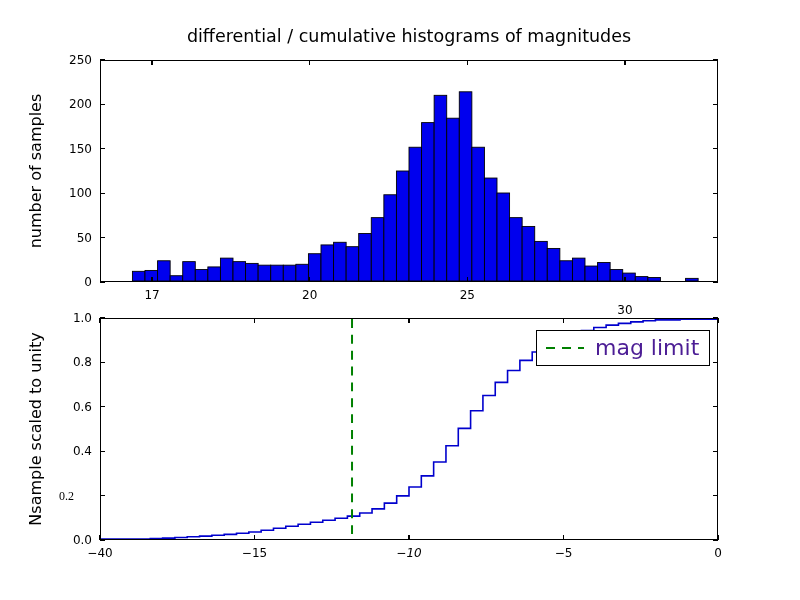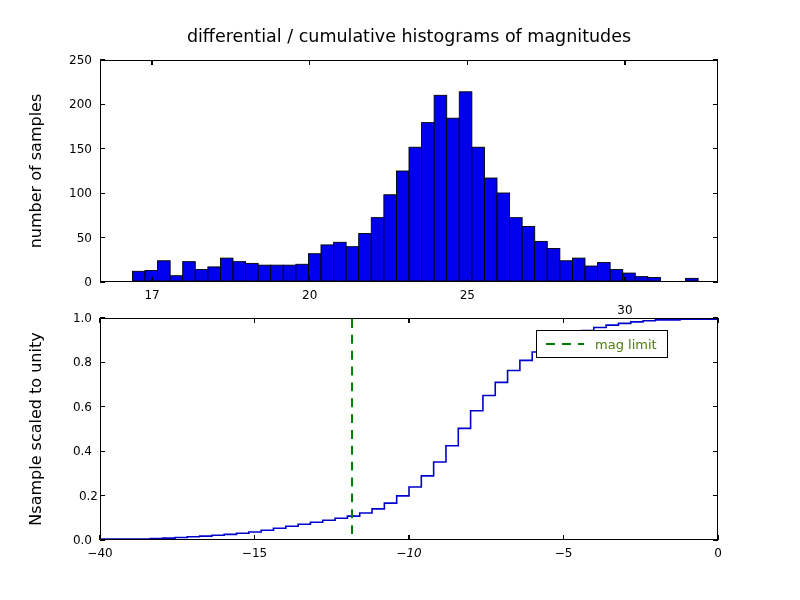--- a/index.html
+++ b/index.html
@@ -106,22 +106,22 @@
     display: flex;
     align-items: center;
     gap: 10px;
   }
   #legend .swatch {
     width: 40px;
     height: 14px;
     flex: 0 0 auto;
   }
   #legend .legend-text {
-    font-size: 13px;
-    color: #4d7c0f;
+    font-size: 22px;
+    color: #4c1d95;
     white-space: nowrap;
     line-height: 1;
   }
 </style>
 </head>
 <body>
 
 <div id="figure">
 
   <div class="fig-title">differential / cumulative histograms of magnitudes</div>
@@ -227,21 +227,21 @@
       <div class="tick-mark tick-x" style="left: 562.9px; top: 318px;"></div>
       <div class="ticklabel x" style="left: 563.5px; top: 546px;">−5</div>
       <div class="tick-mark tick-x" style="left: 717.4px; top: 535px;"></div>
       <div class="tick-mark tick-x" style="left: 717.4px; top: 318px;"></div>
       <div class="ticklabel x" style="left: 718px; top: 546px;">0</div>
       <div class="tick-mark tick-y" style="left: 100px; top: 539.4px;"></div>
       <div class="tick-mark tick-y" style="left: 713px; top: 539.4px;"></div>
       <div class="ticklabel y" style="left: 38px; width: 54px; top: 540px;">0.0</div>
       <div class="tick-mark tick-y" style="left: 100px; top: 495px;"></div>
       <div class="tick-mark tick-y" style="left: 713px; top: 495px;"></div>
-      <div class="ticklabel y" style="left: 44px; width: 54px; top: 495.6px;">0.2</div>
+      <div class="ticklabel y" style="left: 20px; width: 54px; top: 495.6px; font-family: Liberation Serif, serif;">0.2</div>
       <div class="tick-mark tick-y" style="left: 100px; top: 450.6px;"></div>
       <div class="tick-mark tick-y" style="left: 713px; top: 450.6px;"></div>
       <div class="ticklabel y" style="left: 38px; width: 54px; top: 451.2px;">0.4</div>
       <div class="tick-mark tick-y" style="left: 100px; top: 406.2px;"></div>
       <div class="tick-mark tick-y" style="left: 713px; top: 406.2px;"></div>
       <div class="ticklabel y" style="left: 38px; width: 54px; top: 406.8px;">0.6</div>
       <div class="tick-mark tick-y" style="left: 100px; top: 361.8px;"></div>
       <div class="tick-mark tick-y" style="left: 713px; top: 361.8px;"></div>
       <div class="ticklabel y" style="left: 38px; width: 54px; top: 362.4px;">0.8</div>
       <div class="tick-mark tick-y" style="left: 100px; top: 317.4px;"></div>

